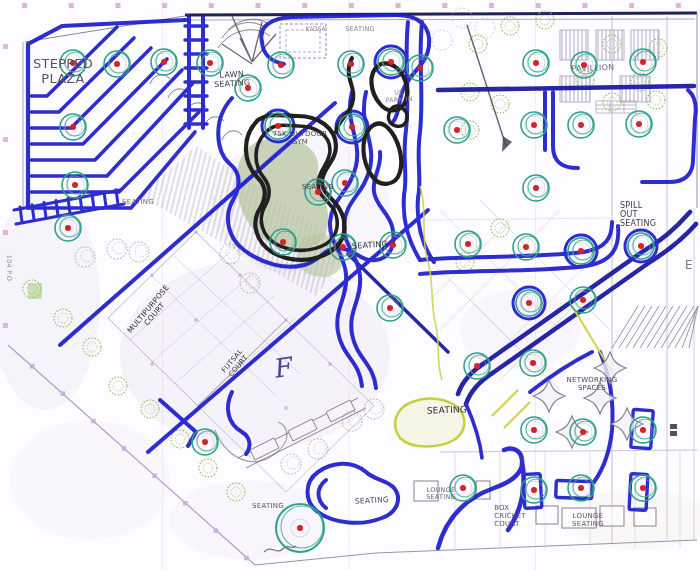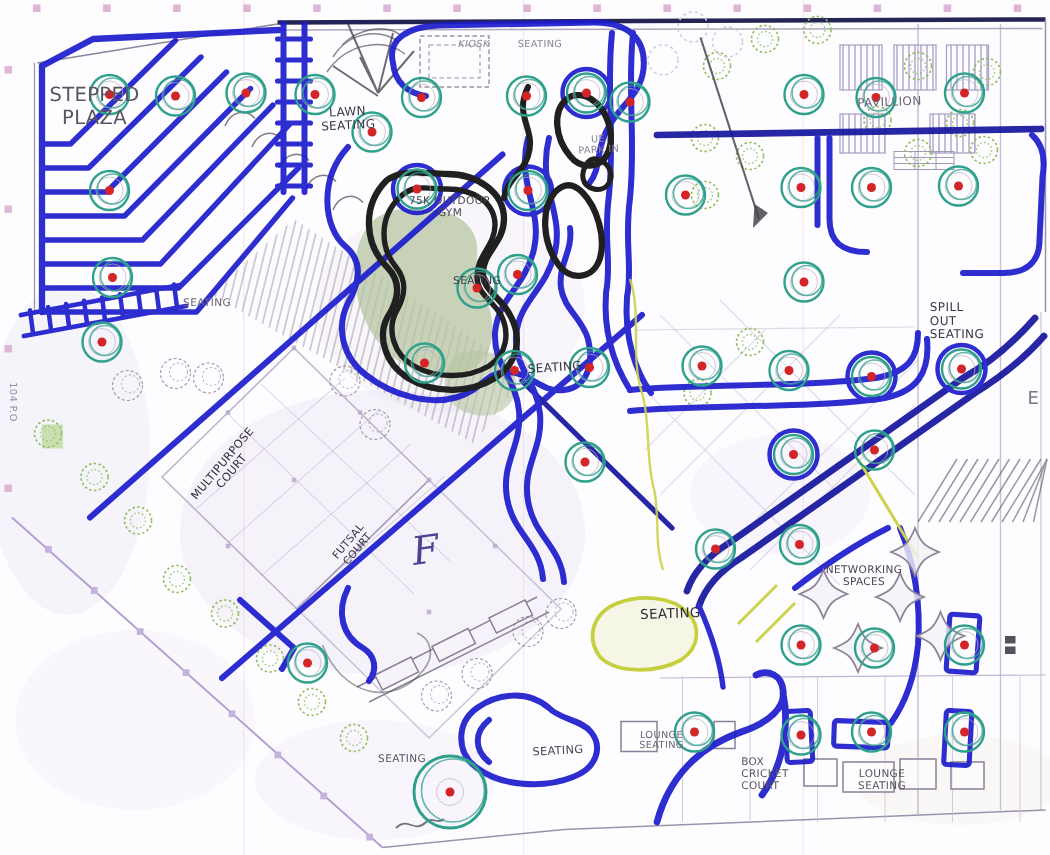--- a/index.html
+++ b/index.html
@@ -683,21 +683,21 @@
 OUT
 SEATING</div>
 <div class="lbl" style="left:138px;top:203px;transform:translate(-50%,-50%);font-size:7px;color:#6b6576;">SEATING</div>
 <div class="lbl" style="left:152px;top:312px;transform:translate(-50%,-50%) rotate(-50deg);font-size:7.5px;color:#35313d;">MULTIPURPOSE
 COURT</div>
 <div class="lbl" style="left:236px;top:364px;transform:translate(-50%,-50%) rotate(-50deg);font-size:7px;color:#35313d;">FUTSAL
 COURT</div>
 <div class="lbl" style="left:284px;top:368px;transform:translate(-50%,-50%) rotate(-8deg);font-size:26px;color:#4a4391;font-family:'DejaVu Serif',serif;font-style:italic;">F</div>
 <div class="lbl" style="left:689px;top:266px;transform:translate(-50%,-50%);font-size:12px;color:#7a7486;">E</div>
 <div class="lbl" style="left:8px;top:268px;transform:translate(-50%,-50%) rotate(90deg);font-size:6.5px;color:#9a8aa8;">104 P.O</div>
-<div class="lbl" style="left:576px;top:385px;transform:translate(-50%,-50%);font-size:7px;color:#4a4550;">NETWORKING
+<div class="lbl" style="left:592px;top:385px;transform:translate(-50%,-50%);font-size:7px;color:#4a4550;">NETWORKING
 SPACES</div>
 <div class="lbl" style="left:447px;top:410px;transform:translate(-50%,-50%) rotate(-2deg);font-size:9px;color:#2e2a38;">SEATING</div>
 <div class="lbl" style="left:268px;top:507px;transform:translate(-50%,-50%);font-size:7px;color:#5a5560;">SEATING</div>
 <div class="lbl" style="left:372px;top:501px;transform:translate(-50%,-50%) rotate(-3deg);font-size:7.5px;color:#4a4550;">SEATING</div>
 <div class="lbl" style="left:441px;top:494px;transform:translate(-50%,-50%);font-size:6.5px;color:#6b6576;">LOUNGE
 SEATING</div>
 <div class="lbl" style="left:510px;top:517px;transform:translate(-50%,-50%);font-size:7px;color:#5a5560;text-align:left;">BOX
 CRICKET
 COURT</div>
 <div class="lbl" style="left:588px;top:521px;transform:translate(-50%,-50%);font-size:7px;color:#5a5560;">LOUNGE

